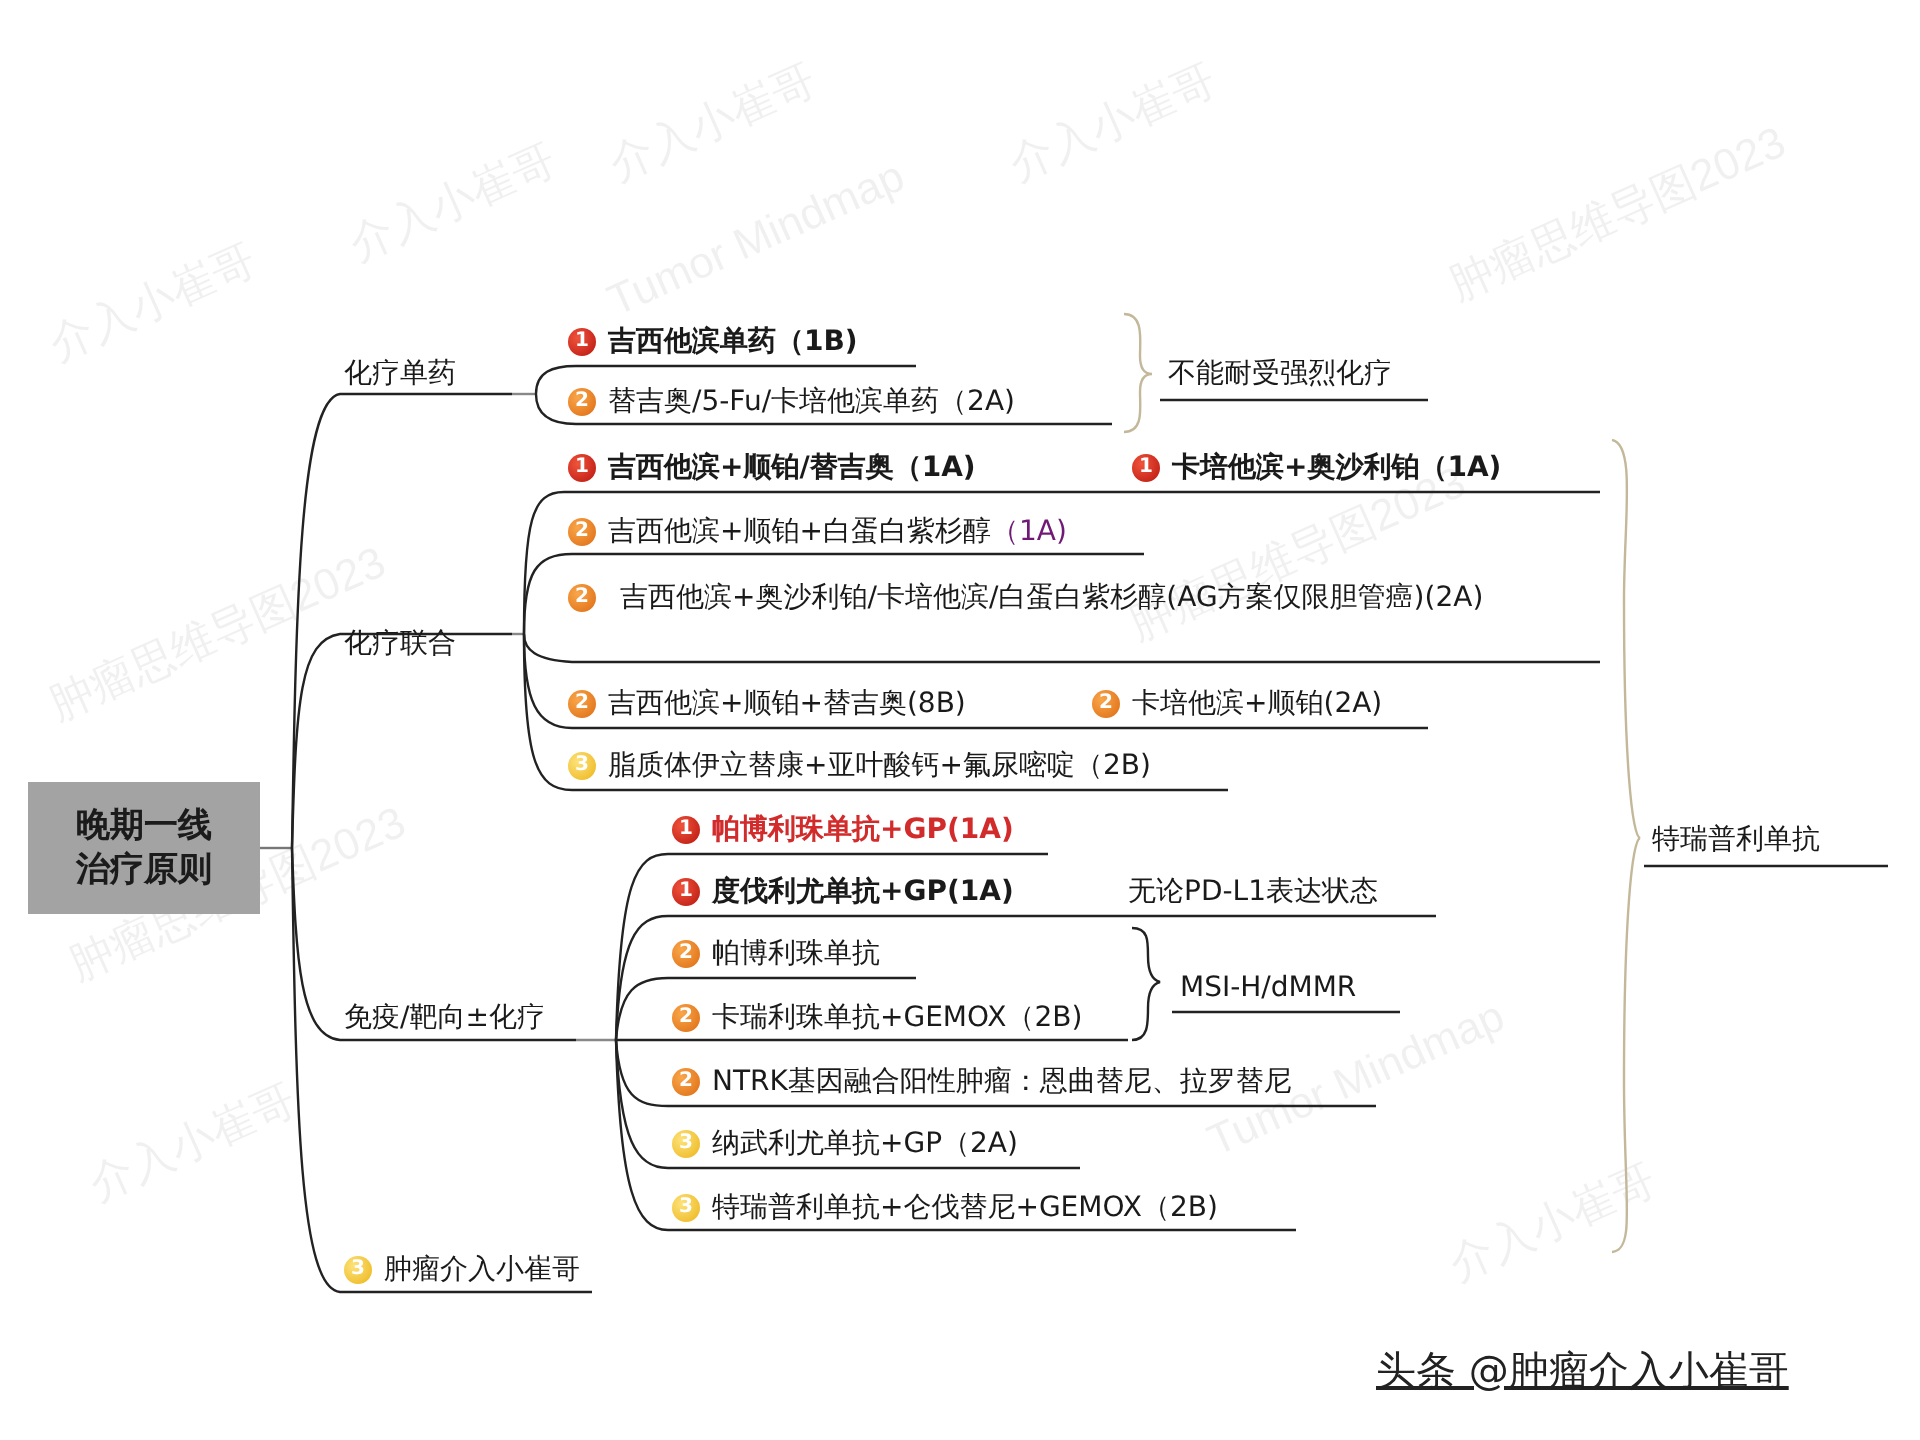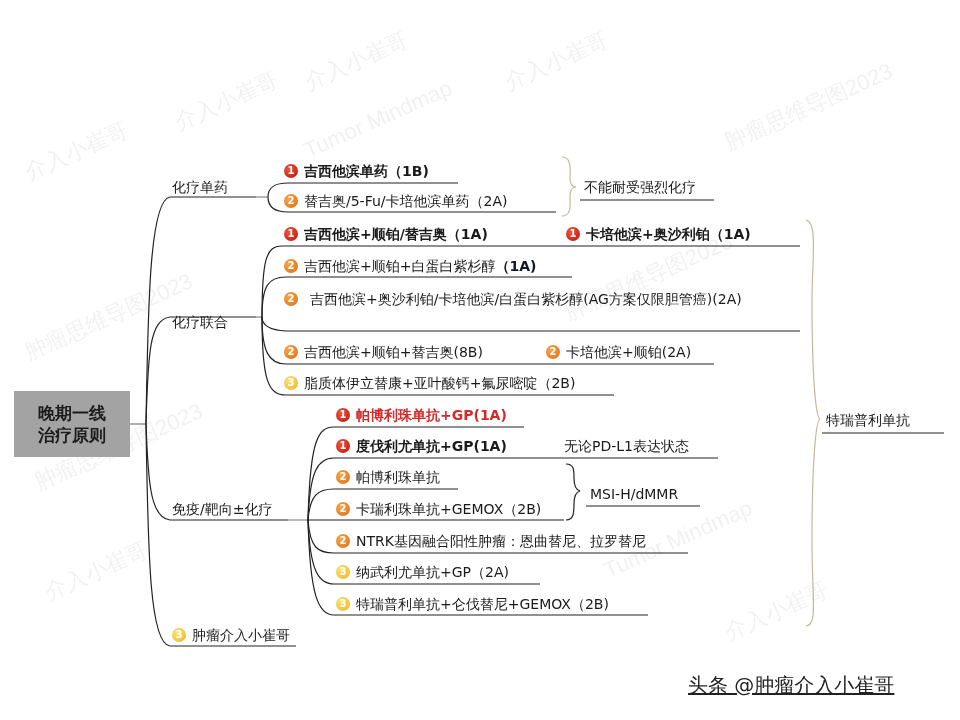--- a/index.html
+++ b/index.html
@@ -27,21 +27,21 @@
     .node.bold { font-weight: bold; }
     .node.red { color: #d22b2b; }
     .badge {
       display: inline-flex; width: 14px; height: 14px; border-radius: 50%;
       color: #fff; font-size: 10px; font-weight: bold; align-items: center; justify-content: center;
       margin-right: 6px; flex: 0 0 14px; font-family: "DejaVu Sans", sans-serif;
     }
     .b1 { background: radial-gradient(circle at 35% 35%, #f0543c, #b8150e); }
     .b2 { background: radial-gradient(circle at 35% 35%, #f9a64a, #dd6b12); }
     .b3 { background: radial-gradient(circle at 35% 35%, #fde27a, #ecb419); }
-    .teal { color: #0f172a; font-weight: bold; }
+    .teal { color: #701a75; font-weight: normal; }
     .multi { display: block; }
     .footer {
       position: absolute; left: 688px; top: 672px; font-size: 20px; color: #222;
       text-shadow: 1px 1px 0 #fff, -1px -1px 0 #fff;
       text-decoration: underline;
     }
   </style>
 </head>
 <body>
 

